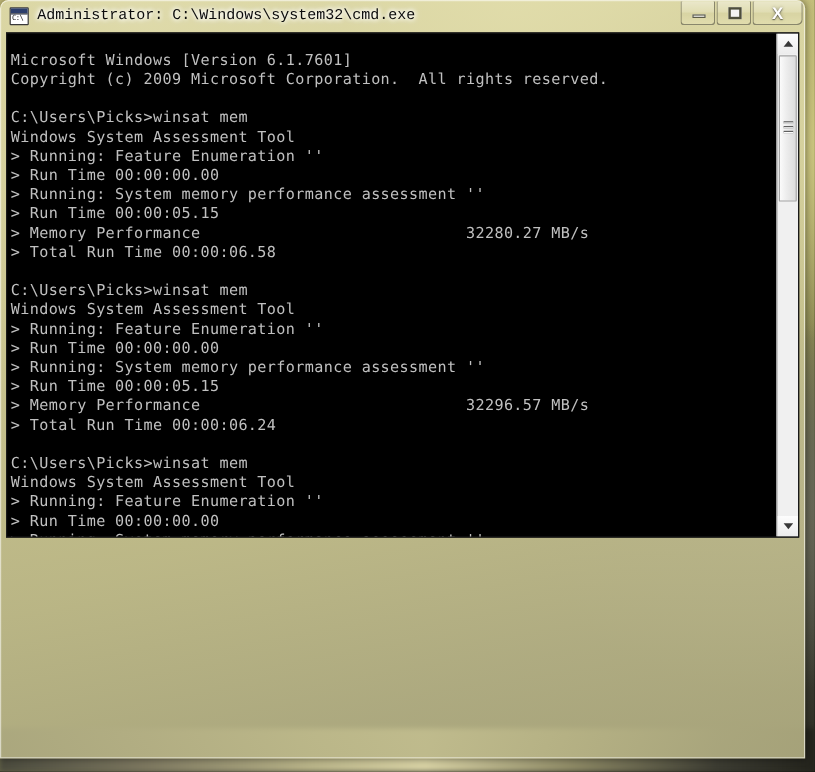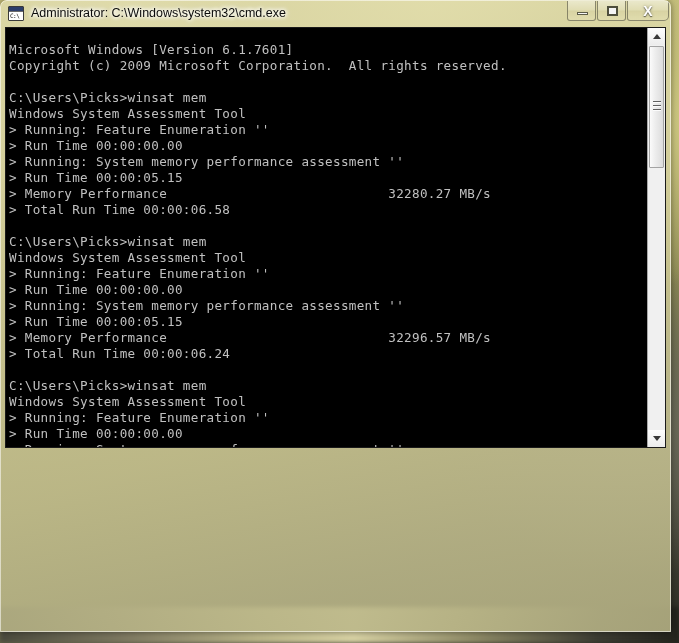--- a/index.html
+++ b/index.html
@@ -86,20 +86,21 @@
     left: 31px; top: 4px;
     font-size: 12.5px;
     line-height: 19px;
     color: #0b0b0b;
     white-space: nowrap;
     text-shadow:
        0 0 4px rgba(255,255,255,0.95),
        0 0 7px rgba(255,255,255,0.85),
        1px 0 4px rgba(255,255,255,0.8),
       -1px 0 4px rgba(255,255,255,0.8);
+    font-family: Liberation Mono, monospace;
   }
 
   
   .cap-btn {
     position: absolute;
     top: 1px;
     height: 20px;
     border: 1px solid rgba(120,118,92,0.85);
     border-top: none;
     box-sizing: border-box;

